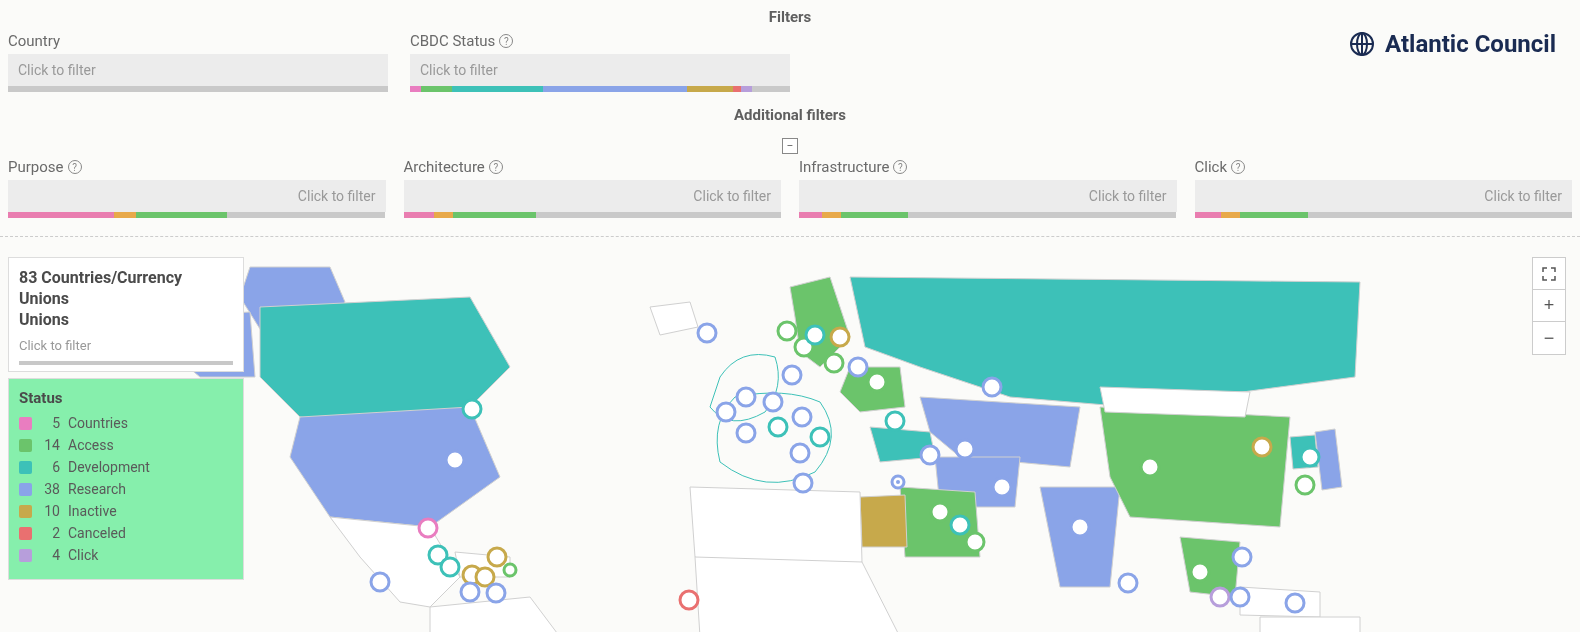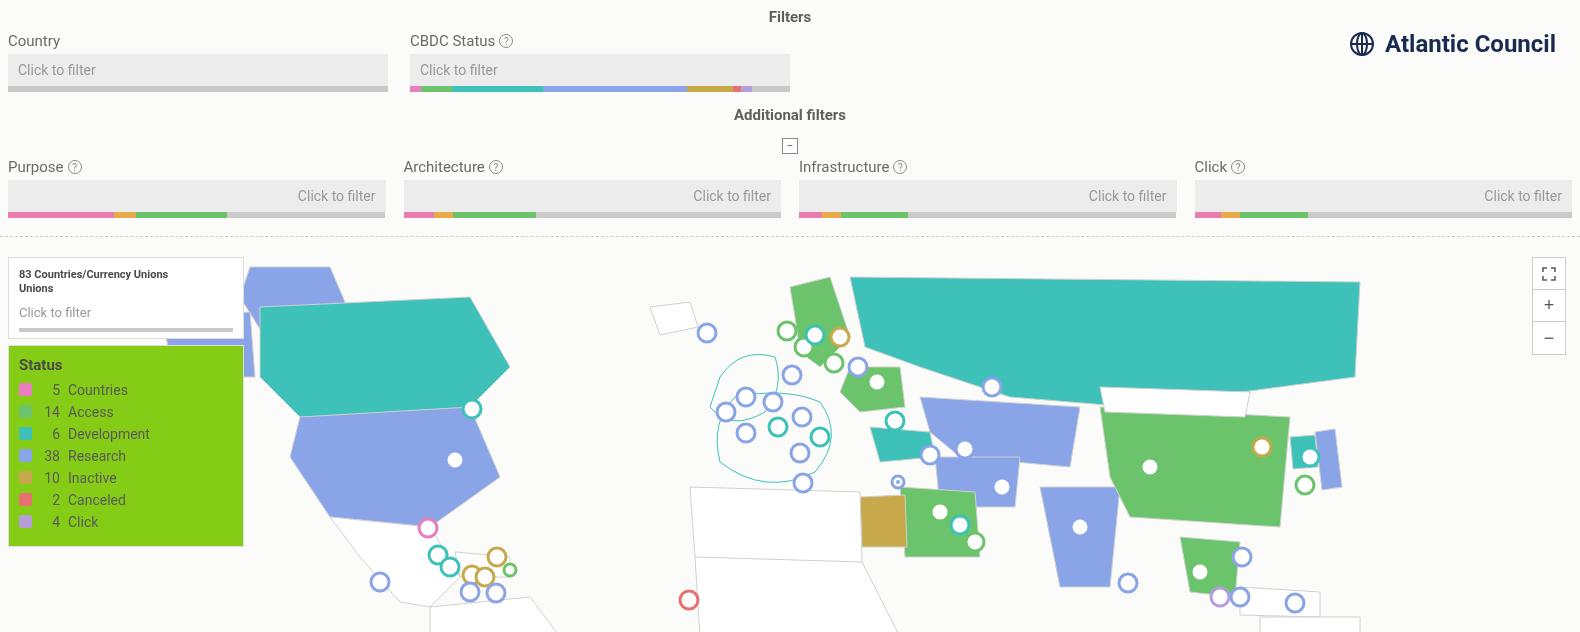--- a/index.html
+++ b/index.html
@@ -139,37 +139,37 @@
   width: 236px;
   z-index: 10;
 }
 .tracked-box {
   background: #fff;
   border: 1px solid #ddd;
   padding: 10px 10px 6px 10px;
 }
 .tracked-title {
   font-weight: 700;
-  font-size: 11px;
+  font-size: 16px;
   color: #4a4a4a;
   line-height: 1.3;
 }
 .tracked-filter {
   margin-top: 8px;
   font-size: 13px;
   color: #999;
   cursor: pointer;
 }
 .tracked-stripe {
   height: 4px;
   background: #c8c8c8;
   margin-top: 8px;
 }
 .status-box {
-  background: #84cc16;
+  background: #86efac;
   border: 1px solid #ddd;
   padding: 10px;
   margin-top: 6px;
 }
 .status-title {
   font-weight: 700;
   font-size: 15px;
   color: #4a4a4a;
   margin-bottom: 8px;
 }

